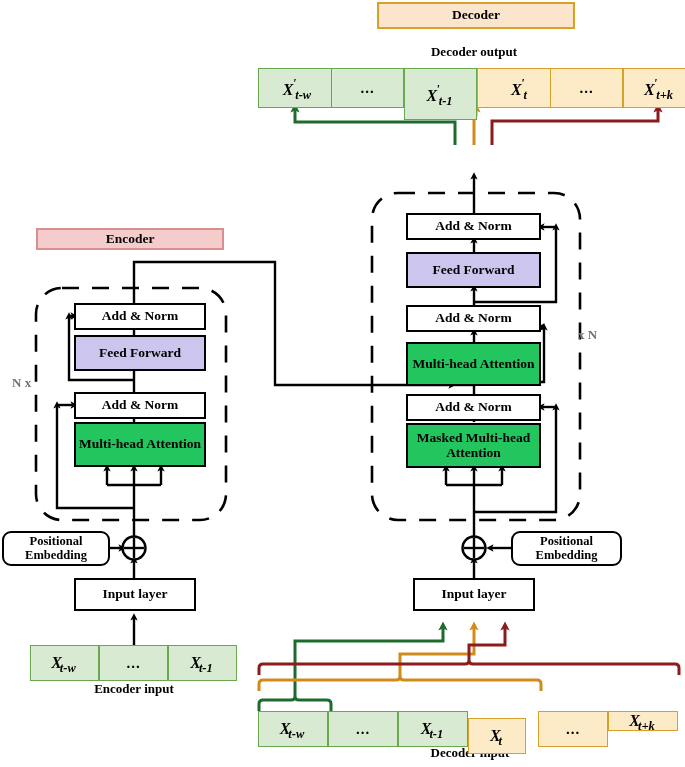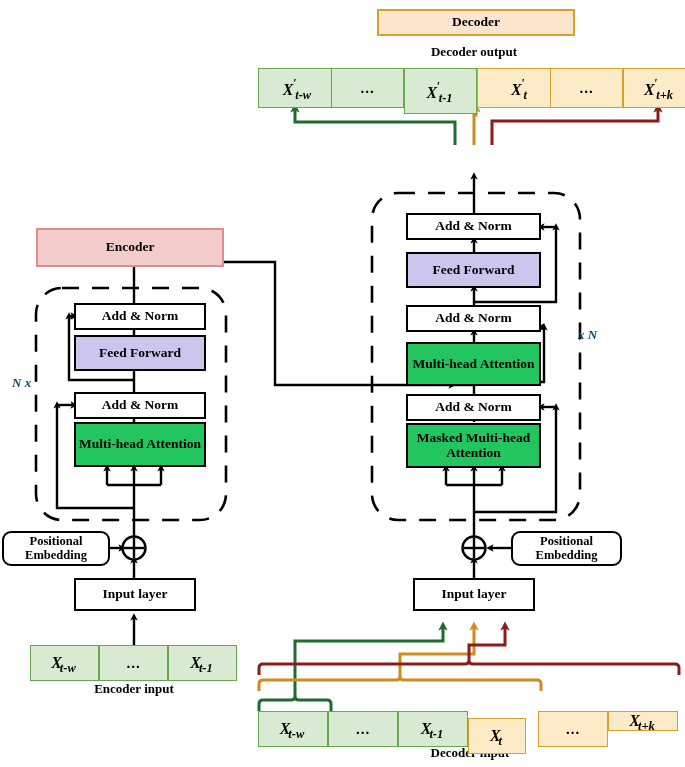--- a/index.html
+++ b/index.html
@@ -81,23 +81,22 @@
     position: absolute;
     font-weight: bold;
     font-size: 13px;
     color: #000;
     white-space: nowrap;
     text-align: center;
   }
   .nxlabel {
     position: absolute;
     font-weight: bold;
-    font-style: italic;
     font-size: 13px;
-    color: #0c4a6e;
+    color: #737373;
     white-space: nowrap;
   }
 </style>
 </head>
 <body>
 
 <div id="canvas">
 
   <svg id="wires" viewBox="0 0 685 767" xmlns="http://www.w3.org/2000/svg">
     <defs>
@@ -214,25 +213,25 @@
     <circle cx="16" cy="16" r="11.5" fill="#fff" stroke="#000" stroke-width="2.4"></circle>
     <line x1="16" y1="6" x2="16" y2="26" stroke="#000" stroke-width="2.4"></line>
     <line x1="6" y1="16" x2="26" y2="16" stroke="#000" stroke-width="2.4"></line>
   </svg>
   <svg style="position:absolute;left:458px;top:532px;width:32px;height:32px">
     <circle cx="16" cy="16" r="11.5" fill="#fff" stroke="#000" stroke-width="2.4"></circle>
     <line x1="16" y1="6" x2="16" y2="26" stroke="#000" stroke-width="2.4"></line>
     <line x1="6" y1="16" x2="26" y2="16" stroke="#000" stroke-width="2.4"></line>
   </svg>
 
-  <div class="box title-box title-decoder" style="left:377px; top:9px; width:198px; height:27px;">
+  <div class="box title-box title-decoder" style="left:377px; top:2px; width:198px; height:27px;">
     <span>Decoder</span>
   </div>
 
-  <div class="box title-box title-encoder" style="left:36px; top:228px; width:188px; height:39px;">
+  <div class="box title-box title-encoder" style="left:36px; top:228px; width:188px; height:22px;">
     <span>Encoder</span>
   </div>
 
   <div class="caption" style="left:404px; top:44px; width:140px;">Decoder output</div>
   <div class="caption" style="left:64px; top:681px; width:140px;">Encoder input</div>
   <div class="caption" style="left:400px; top:745px; width:140px;">Decoder input</div>
 
   <div class="nxlabel" style="left:12px; top:375px;">N x</div>
   <div class="nxlabel" style="left:578px; top:327px;">x N</div>
 
@@ -280,21 +279,21 @@
   <div class="box pbox round" style="left:2px; top:531px; width:108px; height:35px; font-size:12.5px;">
     <span>Positional Embedding</span>
   </div>
 
 <div class="seqcell seq-green" style="left: 258px; top: 68px; width: 80px; height: 40px;">
       <span class="vn"><span class="base">X</span><span class="prime">'</span><span class="sub">t-w</span></span>
     </div>
     <div class="seqcell seq-green" style="left: 331px; top: 68px; width: 73px; height: 40px;">
       <span class="dots">...</span>
     </div>
-    <div class="seqcell seq-green" style="left: 404px; top: 68px; width: 73px; height: 46px;">
+    <div class="seqcell seq-green" style="left: 404px; top: 68px; width: 73px; height: 52px;">
       <span class="vn"><span class="base">X</span><span class="prime">'</span><span class="sub">t-1</span></span>
     </div>
     <div class="seqcell seq-amber" style="left: 477px; top: 68px; width: 86px; height: 40px;">
       <span class="vn"><span class="base">X</span><span class="prime">'</span><span class="sub">t</span></span>
     </div>
     <div class="seqcell seq-amber" style="left: 550px; top: 68px; width: 73px; height: 40px;">
       <span class="dots">...</span>
     </div>
     <div class="seqcell seq-amber" style="left: 623px; top: 68px; width: 73px; height: 40px;">
       <span class="vn"><span class="base">X</span><span class="prime">'</span><span class="sub">t+k</span></span>

